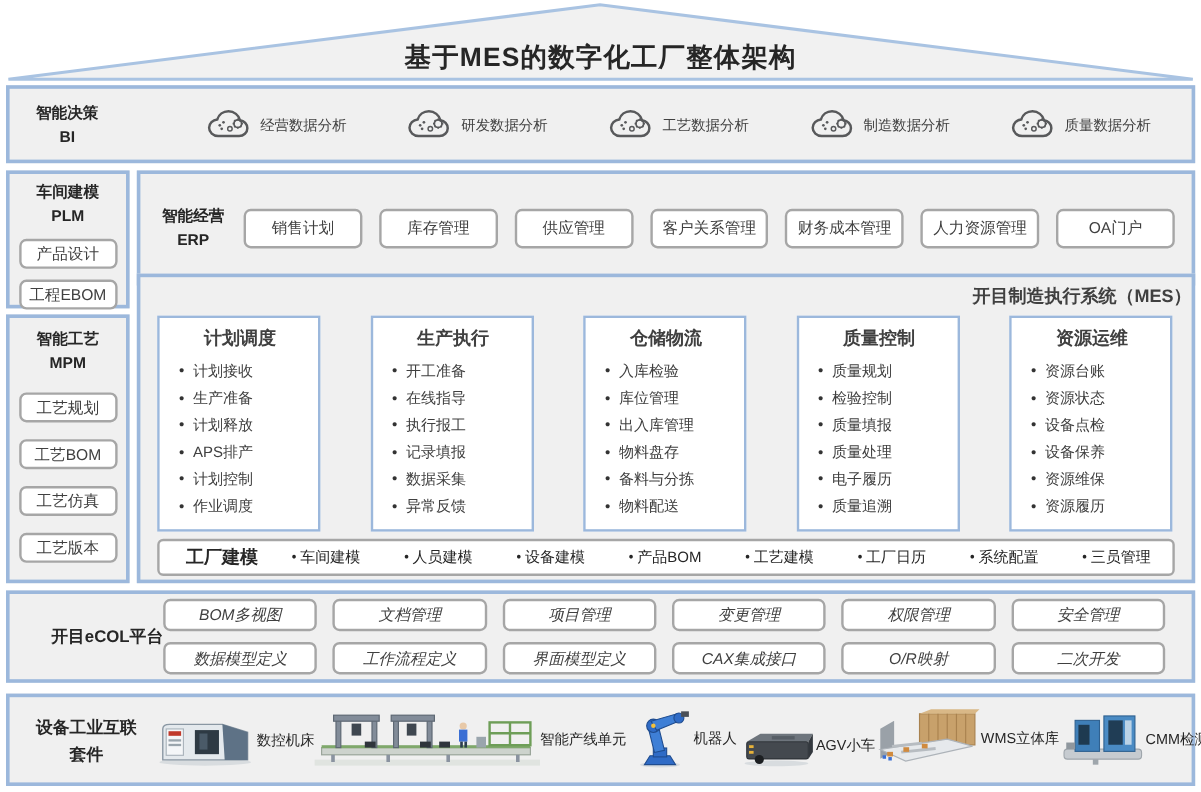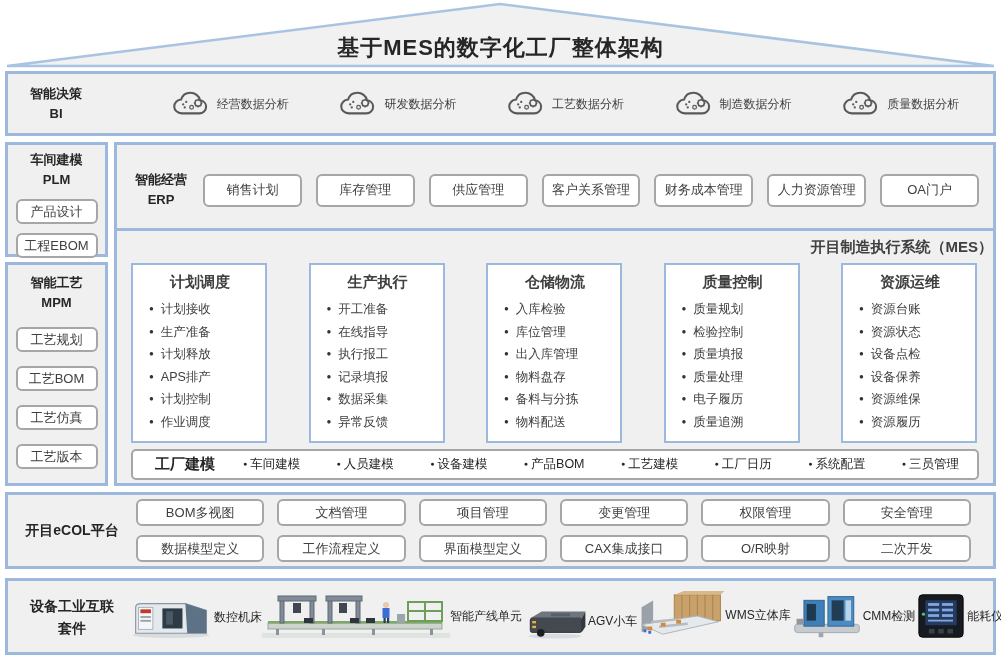--- a/index.html
+++ b/index.html
@@ -46,22 +46,22 @@
 
   .fm-bar { margin: 0 14px; height: 31px; background: #fff; border: 2px solid #A6A6A6; border-radius: 5px;
     display: flex; align-items: center; padding: 0 18px 0 22px; }
   .fm-label { font-size: 15px; font-weight: bold; color: #262626; margin-right: 28px; }
   .fm-items { flex: 1; display: flex; justify-content: space-between; }
   .fm-item { font-size: 12.5px; color: #262626; white-space: nowrap; }
   .fm-item::before { content: "●"; font-size: 7px; margin-right: 3px; vertical-align: 2px; }
 
   
   #ecol-box { left: 5px; top: 492px; width: 991px; height: 77px; display: flex; align-items: center; }
-  .ecol-label { flex: 0 0 128px; text-align: center; font-size: 14px; font-weight: bold; color: #262626; }
-  .ecol-grid { flex: 1; display: grid; grid-template-columns: repeat(6, 1fr); gap: 9px 13px; padding-right: 22px; }
+  .ecol-label { flex: 0 0 128px; text-align: right; font-size: 14px; font-weight: bold; color: #262626; }
+  .ecol-grid { flex: 1; display: grid; grid-template-columns: repeat(6, 1fr); gap: 9px 13px; padding-right: 22px; font-style: italic; }
   .ecol-grid .chip { height: 27px; }
 
   
   #equip-box { left: 5px; top: 578px; width: 991px; height: 77px; display: flex; align-items: center; padding: 0 8px; }
   .equip-label { flex: 0 0 112px; font-size: 14px; font-weight: bold; color: #262626; text-align: center; line-height: 22px; }
   .equip-row { flex: 1; display: flex; align-items: flex-end; justify-content: space-between; padding: 0 4px 3px 0; }
   .figure { display: flex; flex-direction: row; align-items: center; }
   .figure .cap { font-size: 12px; color: #262626; margin-top: 1px; white-space: nowrap; }
 </style>
 </head>
@@ -310,20 +310,34 @@
           <g fill="none" stroke="#6E9E58" stroke-width="2">
             <rect x="146" y="10" width="34" height="19"></rect>
             <line x1="146" y1="19" x2="180" y2="19"></line>
               <line x1="163" y1="10" x2="163" y2="29"></line>
           </g>
           <rect x="135" y="22" width="8" height="9" fill="#9AA5AD"></rect>
         </svg>
         <span class="cap">智能产线单元</span>
       </div>
 
+      <div class="figure">
+        <svg width="56" height="50" viewBox="0 0 60 54">
+          <ellipse cx="30" cy="51" rx="18" ry="2.5" fill="#D8DCDF"></ellipse>
+          <path d="M16 51 h28 l-5-8 h-18 z" fill="#2F6BC6" stroke="#1F4C8F"></path>
+          <rect x="24" y="36" width="12" height="8" fill="#2F6BC6" stroke="#1F4C8F"></rect>
+          <polygon points="25,40 19,16 28,14 34,38" fill="#3E7FD6" stroke="#1F4C8F"></polygon>
+          <circle cx="24" cy="16" r="6" fill="#2F6BC6" stroke="#1F4C8F"></circle>
+          <polygon points="22,12 46,5 49,11 27,20" fill="#3E7FD6" stroke="#1F4C8F"></polygon>
+          <circle cx="47" cy="9" r="4.5" fill="#2F6BC6" stroke="#1F4C8F"></circle>
+          <rect x="49" y="3" width="7" height="5" fill="#4A5058"></rect>
+          <circle cx="24" cy="16" r="2" fill="#F3C03A"></circle>
+        </svg>
+        <span class="cap">机器人</span>
+      </div>
 
       <div class="figure">
         <svg width="66" height="38" viewBox="0 0 68 40">
           <ellipse cx="34" cy="36" rx="28" ry="2.5" fill="#D8DCDF"></ellipse>
           <polygon points="8,17 20,10 66,10 62,17" fill="#6E757D"></polygon>
           <rect x="8" y="17" width="54" height="15" rx="2" fill="#44494F" stroke="#2E3338"></rect>
           <polygon points="62,17 66,10 66,26 62,32" fill="#33383E"></polygon>
           <circle cx="19" cy="32.5" r="4" fill="#1C1F22"></circle>
           <rect x="10" y="20" width="4" height="2.5" fill="#E8B33A"></rect>
           <rect x="10" y="25" width="4" height="2.5" fill="#E8B33A"></rect>

